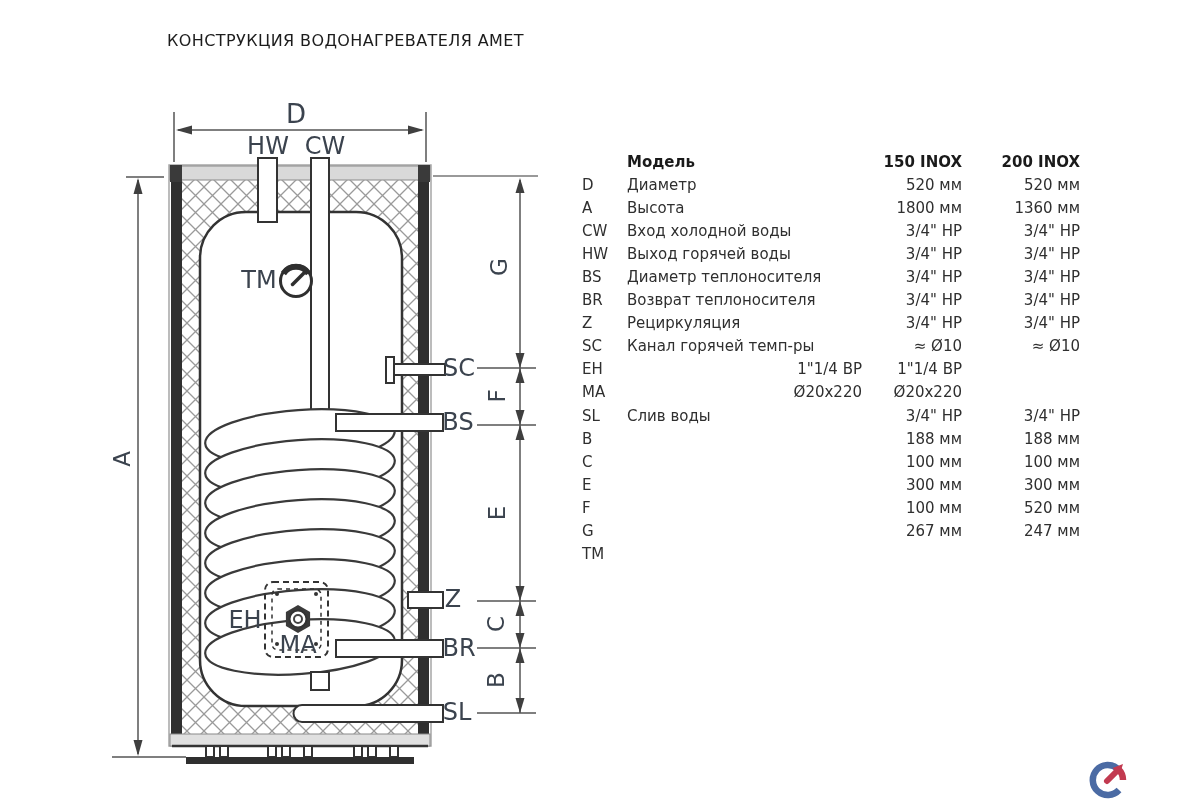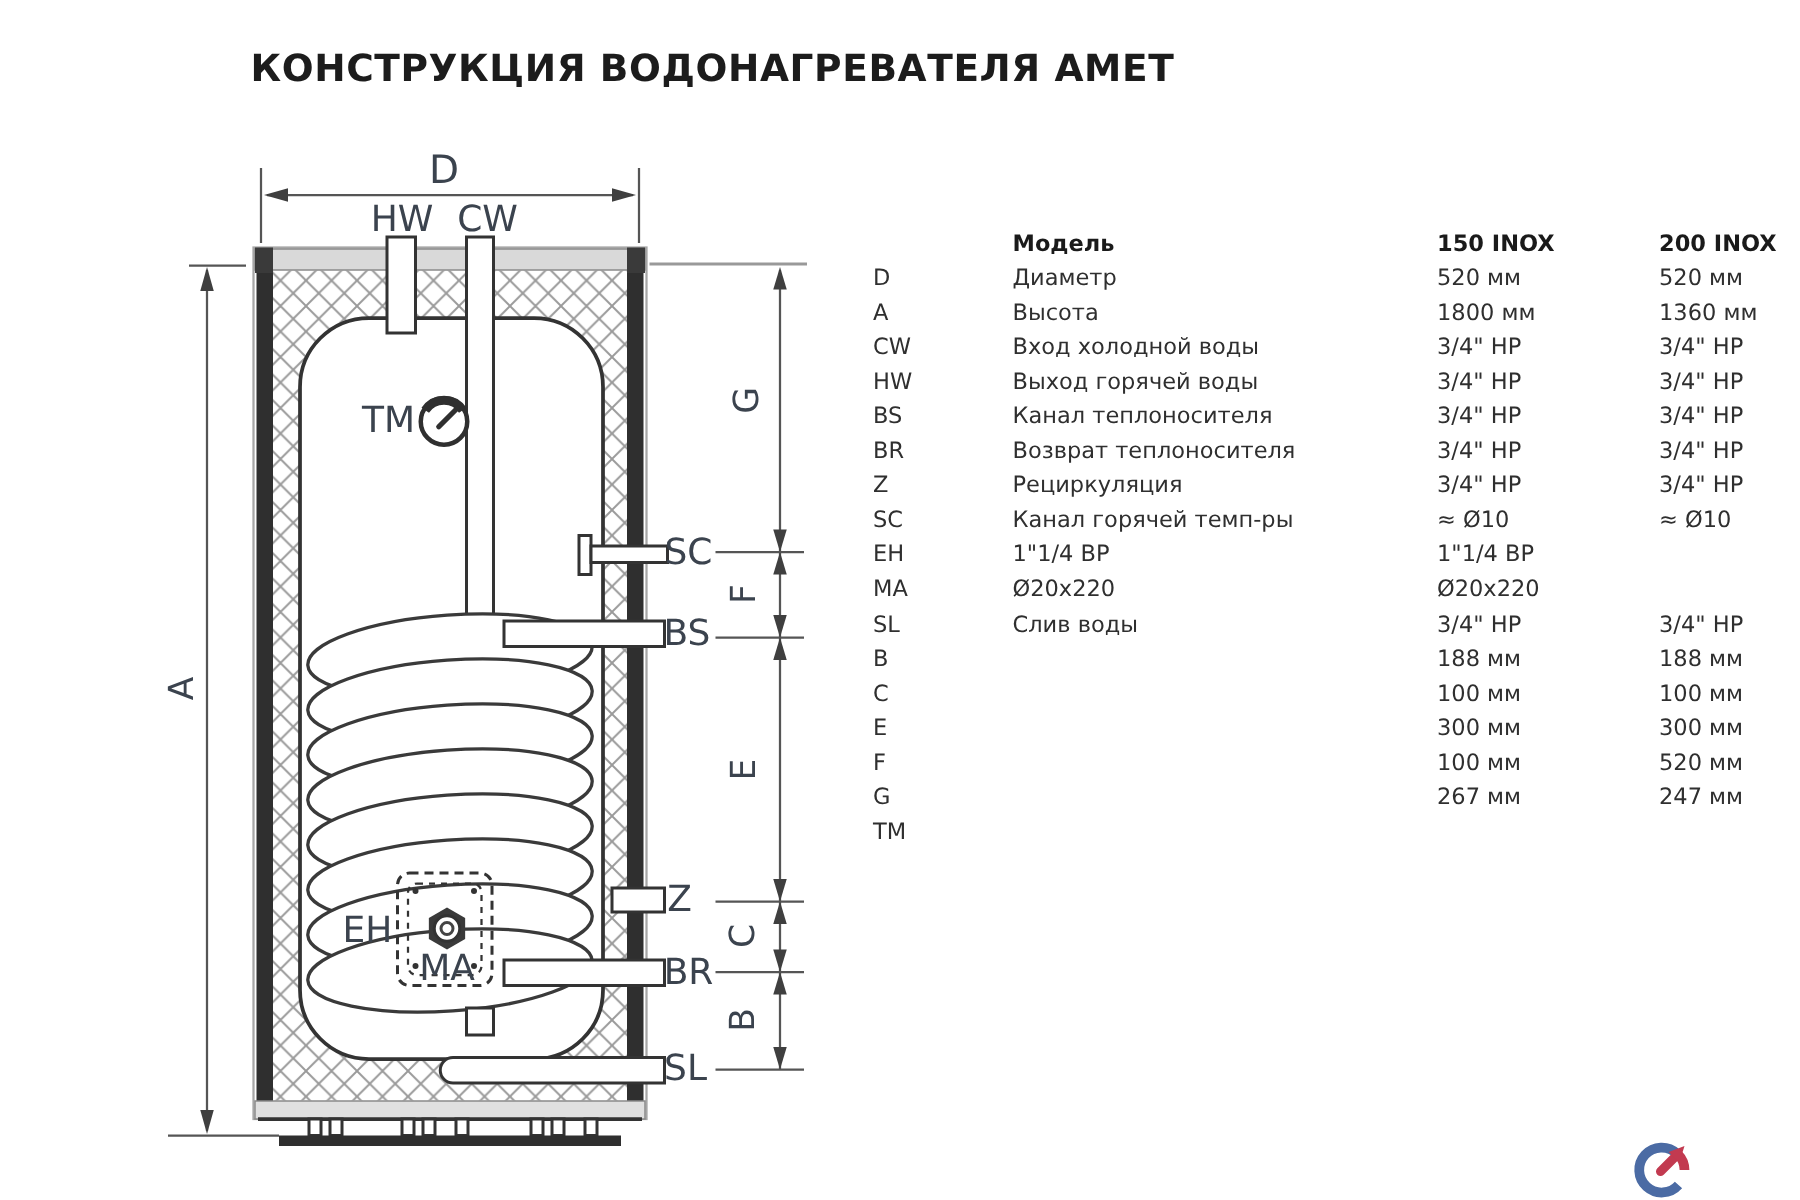--- a/index.html
+++ b/index.html
@@ -1,32 +1,32 @@
 <!DOCTYPE html>
 <html><head>
 <meta charset="utf-8">
 <style>
   html,body{margin:0;padding:0;background:#fff;}
   #page{position:relative;width:1200px;height:800px;background:#ffffff;overflow:hidden;
         font-family:"DejaVu Sans","Liberation Sans",sans-serif;}
-  .title{position:absolute;left:167px;top:31px;font-size:25px;font-weight:bold;
+  .title{position:absolute;left:167px;top:31px;font-size:16px;font-weight:normal;
          color:#1c1c1c;letter-spacing:.4px;white-space:nowrap;}
   
   .dlbl{position:absolute;transform:translate(-50%,-50%);font-size:24px;color:#3b434e;
         white-space:nowrap;line-height:1;}
   .rlbl{position:absolute;transform:translate(-50%,-50%) rotate(-90deg);font-size:23px;
         color:#3b434e;white-space:nowrap;line-height:1;}
   
   .spec{position:absolute;left:578px;top:150px;width:530px;color:#2f2f2f;font-size:15px;}
   .trow{display:grid;grid-template-columns:49px 235px 100px 118px;height:23.1px;
-        align-items:center;gap:48px;}
+        align-items:center;}
   .thead{font-weight:bold;color:#1a1a1a;}
   .c-code{padding-left:4px;}
   .c-name{white-space:nowrap;}
-  .c-v1,.c-v2{text-align:left;white-space:nowrap;}
+  .c-v1,.c-v2{text-align:right;white-space:nowrap;}
   svg{position:absolute;left:0;top:0;}
   .logo{position:absolute;left:1083px;top:756px;}
 </style>
 </head>
 <body>
 <div id="page">
 
 <svg width="560" height="800" viewBox="0 0 560 800">
   <defs>
     <pattern id="hatch" width="17" height="17" patternUnits="userSpaceOnUse">
@@ -185,21 +185,21 @@
       <span class="c-v2">3/4" НР</span>
     </div>
         <div class="trow">
       <span class="c-code">HW</span>
       <span class="c-name">Выход горячей воды</span>
       <span class="c-v1">3/4" НР</span>
       <span class="c-v2">3/4" НР</span>
     </div>
         <div class="trow">
       <span class="c-code">BS</span>
-      <span class="c-name">Канал теплоносителя</span>
+      <span class="c-name">Диаметр теплоносителя</span>
       <span class="c-v1">3/4" НР</span>
       <span class="c-v2">3/4" НР</span>
     </div>
         <div class="trow">
       <span class="c-code">BR</span>
       <span class="c-name">Возврат теплоносителя</span>
       <span class="c-v1">3/4" НР</span>
       <span class="c-v2">3/4" НР</span>
     </div>
         <div class="trow">

